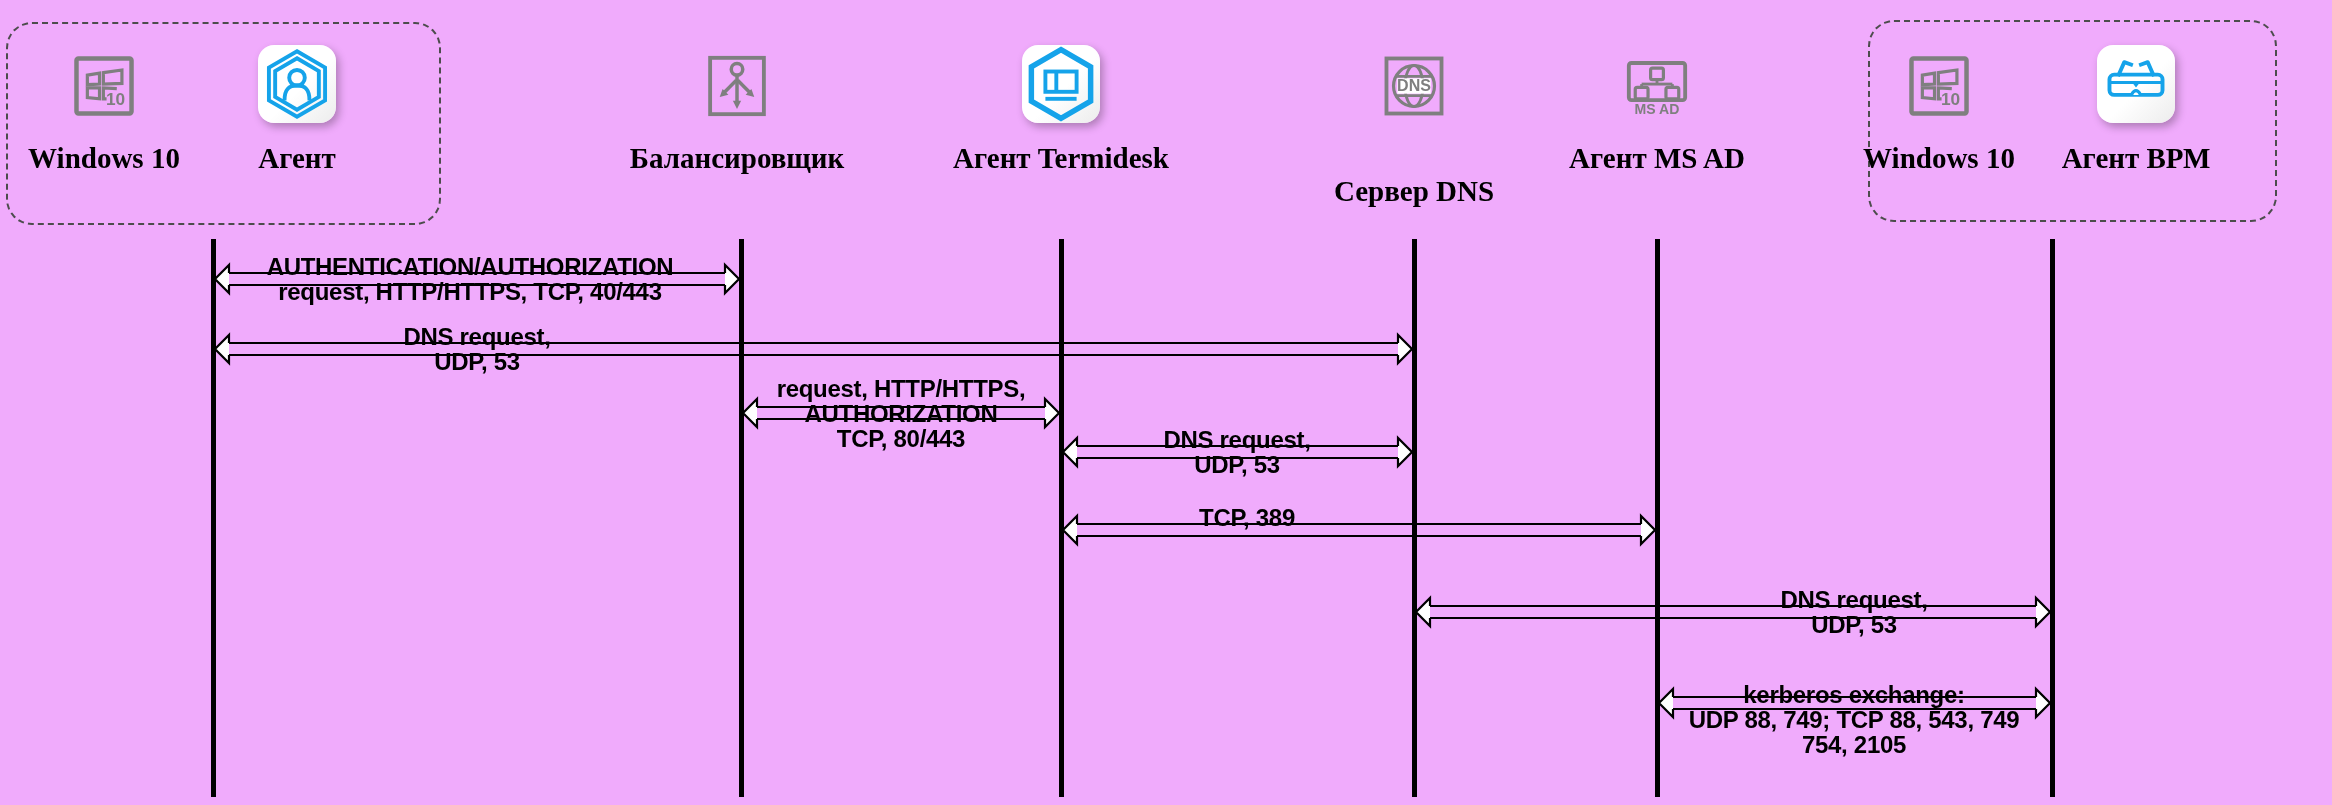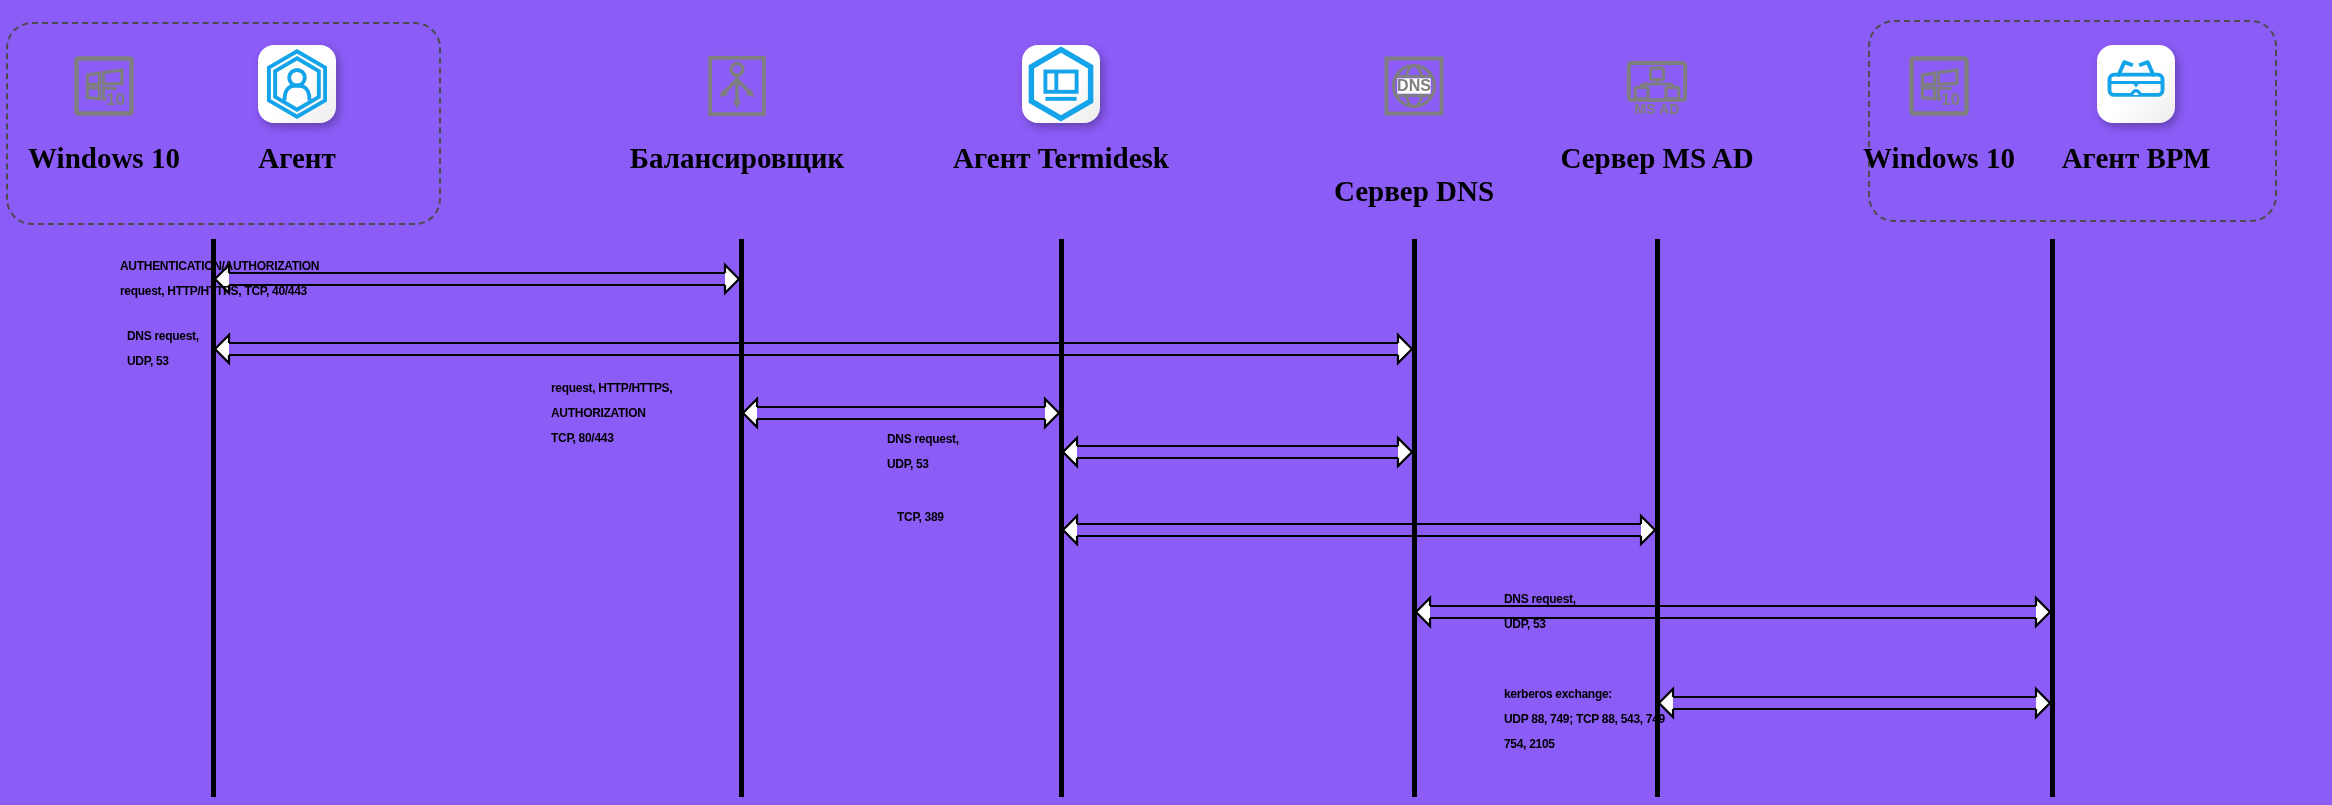--- a/index.html
+++ b/index.html
@@ -1,39 +1,39 @@
 <!DOCTYPE html>
 <html><head>
 <meta charset="utf-8">
 <style>
   html,body{margin:0;padding:0;background:#fff;}
   #canvas{
-    position:relative;width:2332px;height:805px;background:#8b5cf6;overflow:hidden;
+    position:relative;width:2332px;height:805px;background:#f0abfc;overflow:hidden;
     font-family:"Liberation Sans",sans-serif;
   }
   .group-box{
     position:absolute;border:2px dashed #4c4c4c;border-radius:26px;background:transparent;
   }
   .node-icon{position:absolute;}
   .node-icon.tile{
     border-radius:16px;
     background:linear-gradient(135deg,#ffffff 55%,#ececec 100%);
     box-shadow:3px 4px 9px rgba(0,0,0,0.28);
   }
   .node-icon svg{display:block;width:100%;height:100%;}
   .node-label{
     position:absolute;text-align:center;
     font-family:"Liberation Serif",serif;font-weight:bold;font-size:29px;color:#000;
     white-space:nowrap;
   }
   .lifeline{position:absolute;background:#000;}
   .msg-svg{position:absolute;overflow:visible;}
   .msg-label{
-    position:absolute;color:#000;
-    font-family:"Liberation Sans",sans-serif;font-weight:bold;font-size:12px;
+    position:absolute;text-align:center;color:#000;
+    font-family:"Liberation Sans",sans-serif;font-weight:bold;font-size:24px;
     line-height:25px;letter-spacing:-0.3px;white-space:nowrap;
   }
   .msg-label span{display:block;}
 </style>
 </head>
 <body>
 
 <div id="canvas" style="width: 2332px; height: 805px;">
     <div class="group-box" style="left: 6px; top: 22px; width: 431px; height: 199px;"></div>
     <div class="group-box" style="left: 1868px; top: 20px; width: 405px; height: 198px;"></div>
@@ -97,21 +97,21 @@
     <rect x="40" y="22" width="20" height="18" rx="3" fill="none" stroke="#7f7f7f" stroke-width="5"></rect>
     <line x1="50" y1="40" x2="50" y2="47" stroke="#7f7f7f" stroke-width="4.5"></line>
     <line x1="26" y1="47" x2="74" y2="47" stroke="#7f7f7f" stroke-width="4.5"></line>
     <line x1="26" y1="47" x2="26" y2="52" stroke="#7f7f7f" stroke-width="4.5"></line>
     <line x1="74" y1="47" x2="74" y2="52" stroke="#7f7f7f" stroke-width="4.5"></line>
     <rect x="16" y="52" width="20" height="18" rx="3" fill="none" stroke="#7f7f7f" stroke-width="5"></rect>
     <rect x="64" y="52" width="20" height="18" rx="3" fill="none" stroke="#7f7f7f" stroke-width="5"></rect>
     <text x="50" y="94" text-anchor="middle" font-family="Liberation Sans,sans-serif" font-weight="bold" font-size="22" fill="#7f7f7f">MS AD</text>
       </svg>
     </div>
-    <div class="node-label" style="left: 1497px; top: 142px; width: 320px;">Сервер MS AD</div>
+    <div class="node-label" style="left: 1497px; top: 142px; width: 320px;">Агент MS AD</div>
     <div class="node-icon" style="left: 1907px; top: 54px; width: 64px; height: 64px;">
       <svg viewBox="0 0 100 100">
     <rect x="7" y="7" width="86" height="86" rx="3" fill="none" stroke="#7f7f7f" stroke-width="7"></rect>
     <polygon points="24,33 43,30 43,47 24,48" fill="none" stroke="#7f7f7f" stroke-width="5"></polygon>
     <polygon points="49,29 78,25 78,46 49,47" fill="none" stroke="#7f7f7f" stroke-width="5"></polygon>
     <polygon points="24,53 43,53 43,70 24,68" fill="none" stroke="#7f7f7f" stroke-width="5"></polygon>
     <polyline points="70,54 49,53 49,70 54,70" fill="none" stroke="#7f7f7f" stroke-width="5"></polyline>
     <text x="68" y="79" text-anchor="middle" font-family="Liberation Sans,sans-serif" font-weight="bold" font-size="27" fill="#7f7f7f">10</text>
       </svg>
     </div>

